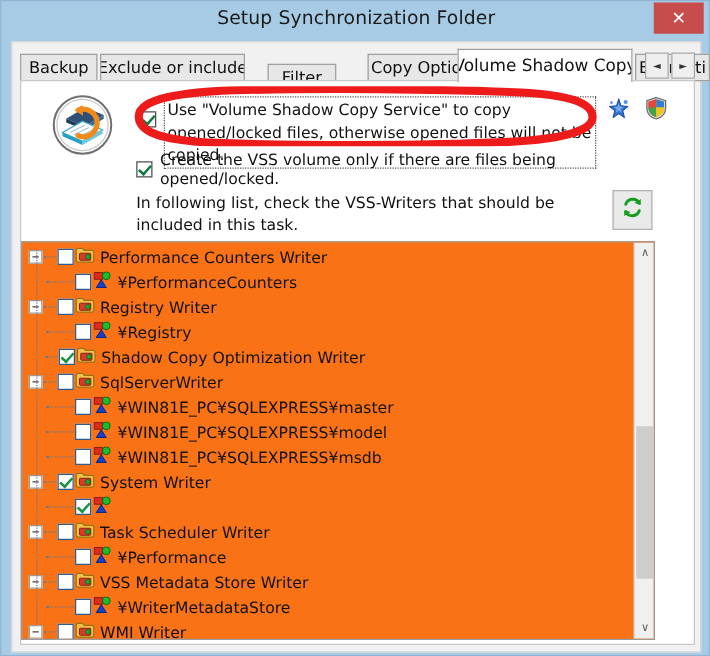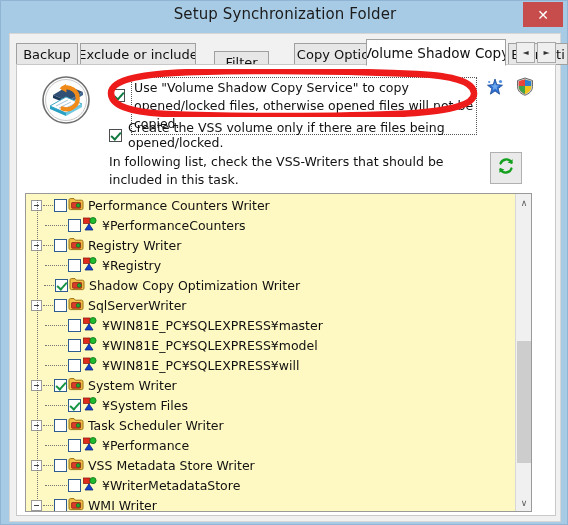--- a/index.html
+++ b/index.html
@@ -156,23 +156,23 @@
     position: absolute; left: 473px; top: 87px;
     width: 32px; height: 32px;
     background: #eaeaea;
     border: 1px solid #b0b0b0;
     display: flex; align-items: center; justify-content: center;
     cursor: pointer;
   }
 
   
   #treeview {
-    position: absolute; left: 8px; top: 128px;
+    position: absolute; left: 0; top: 128px;
     width: 507px; height: 319px;
-    background: #fef9c3;
+    background: #f97316;
     border: 1px solid #9a9a9a;
     overflow: hidden;
   }
   #tree-inner {
     position: absolute; left: 0; top: 0;
     width: 490px; height: 100%;
     padding-top: 1px;
   }
   .tree-row {
     position: relative;
@@ -444,21 +444,21 @@
             </div>
             <div class="tree-row">
               <span class="indent" style="width:19px"></span>
               <span class="dots-long"></span>
               <span class="tree-check"></span>
               <span class="node-icon"><svg width="16" height="14" viewBox="0 0 16 14">
                   <rect x="1.5" y="1" width="6.4" height="5.4" fill="#e02b1c" stroke="#8e1d12" stroke-width=".8"></rect>
                   <circle cx="11" cy="3.6" r="3.1" fill="#1fbb2d" stroke="#0c6b16" stroke-width=".8"></circle>
                   <path d="M3 13 L7 6.8 L11 13 Z" fill="#1640c8" stroke="#0a267e" stroke-width=".8"></path>
                 </svg></span>
-              <span class="node-label">¥WIN81E_PC¥SQLEXPRESS¥will</span>
+              <span class="node-label">¥WIN81E_PC¥SQLEXPRESS¥msdb</span>
             </div>
             <div class="tree-row">
               <span class="indent" style="width:5px"></span>
               <span class="expander"></span>
               <span class="dots"></span>
               <span class="tree-check checked"></span>
               <span class="node-icon"><svg width="16" height="14" viewBox="0 0 16 14">
                   <path d="M1 3.2 C1 2.2 1.6 1.6 2.6 1.6 L6 1.6 L7.4 3.2 L13.6 3.2 C14.4 3.2 15 3.8 15 4.6 L15 11.2 C15 12 14.4 12.6 13.6 12.6 L2.4 12.6 C1.6 12.6 1 12 1 11.2 Z" fill="#f3c04a" stroke="#9a7214" stroke-width="1"></path>
                   <rect x="3.6" y="5.6" width="9" height="5.6" rx=".6" fill="#d93b2b" stroke="#8e2018" stroke-width=".8"></rect>
                   <circle cx="10.2" cy="8.4" r="1.9" fill="#1faa2e" stroke="#0d6b18" stroke-width=".7"></circle>
@@ -467,21 +467,20 @@
             </div>
             <div class="tree-row">
               <span class="indent" style="width:19px"></span>
               <span class="dots-long"></span>
               <span class="tree-check checked"></span>
               <span class="node-icon"><svg width="16" height="14" viewBox="0 0 16 14">
                   <rect x="1.5" y="1" width="6.4" height="5.4" fill="#e02b1c" stroke="#8e1d12" stroke-width=".8"></rect>
                   <circle cx="11" cy="3.6" r="3.1" fill="#1fbb2d" stroke="#0c6b16" stroke-width=".8"></circle>
                   <path d="M3 13 L7 6.8 L11 13 Z" fill="#1640c8" stroke="#0a267e" stroke-width=".8"></path>
                 </svg></span>
-              <span class="node-label">¥System Files</span>
             </div>
             <div class="tree-row">
               <span class="indent" style="width:5px"></span>
               <span class="expander"></span>
               <span class="dots"></span>
               <span class="tree-check"></span>
               <span class="node-icon"><svg width="16" height="14" viewBox="0 0 16 14">
                   <path d="M1 3.2 C1 2.2 1.6 1.6 2.6 1.6 L6 1.6 L7.4 3.2 L13.6 3.2 C14.4 3.2 15 3.8 15 4.6 L15 11.2 C15 12 14.4 12.6 13.6 12.6 L2.4 12.6 C1.6 12.6 1 12 1 11.2 Z" fill="#f3c04a" stroke="#9a7214" stroke-width="1"></path>
                   <rect x="3.6" y="5.6" width="9" height="5.6" rx=".6" fill="#d93b2b" stroke="#8e2018" stroke-width=".8"></rect>
                   <circle cx="10.2" cy="8.4" r="1.9" fill="#1faa2e" stroke="#0d6b18" stroke-width=".7"></circle>

